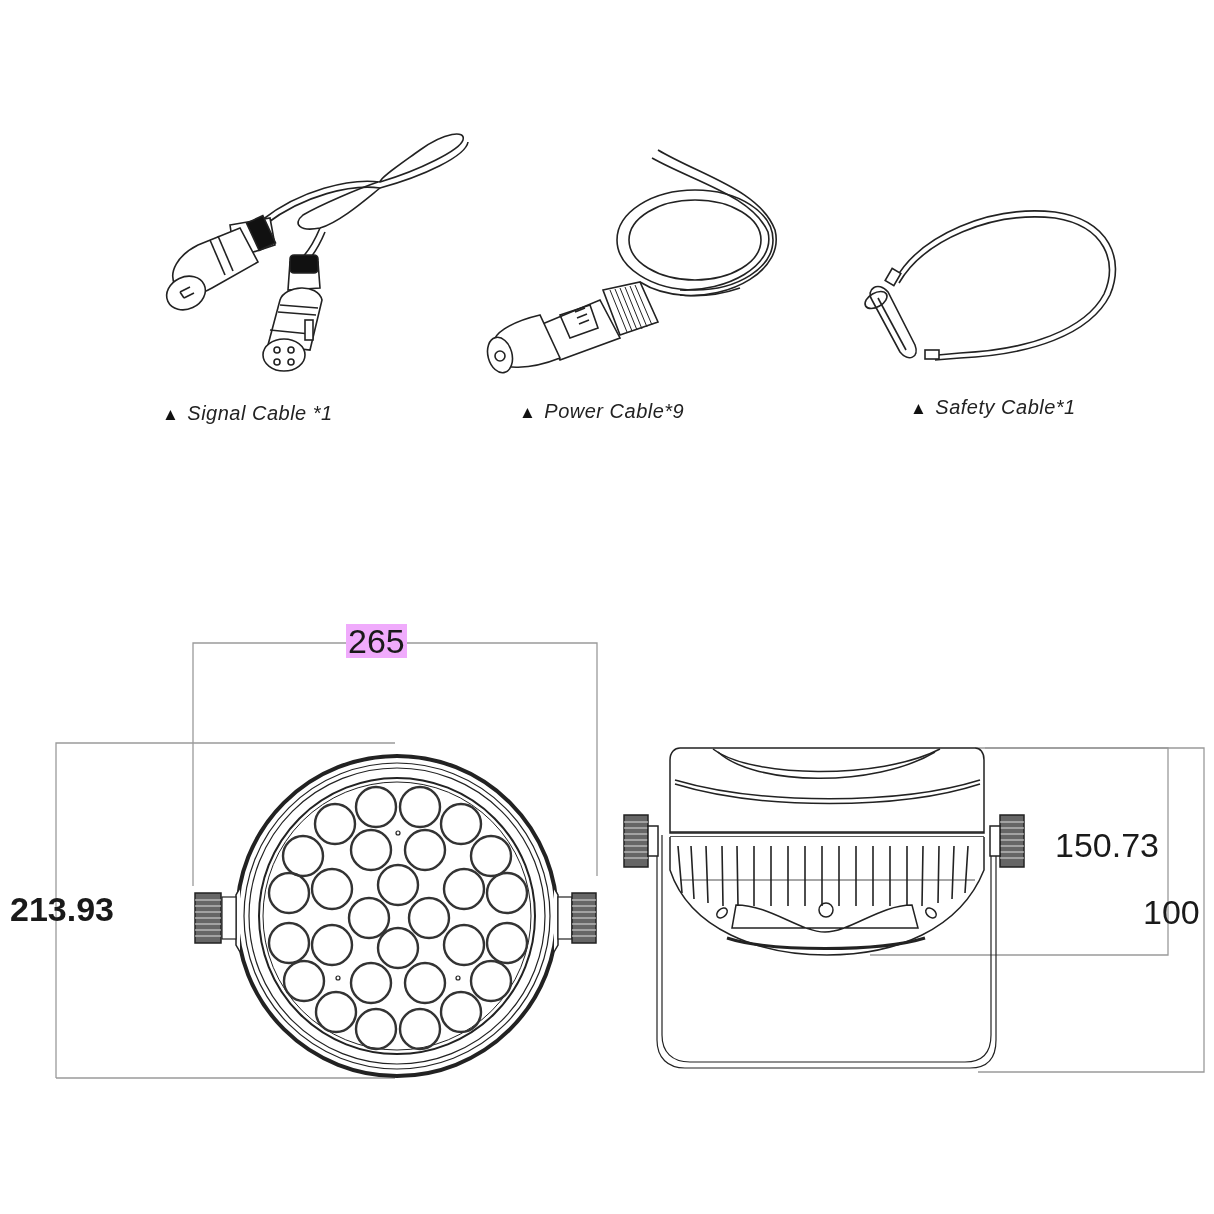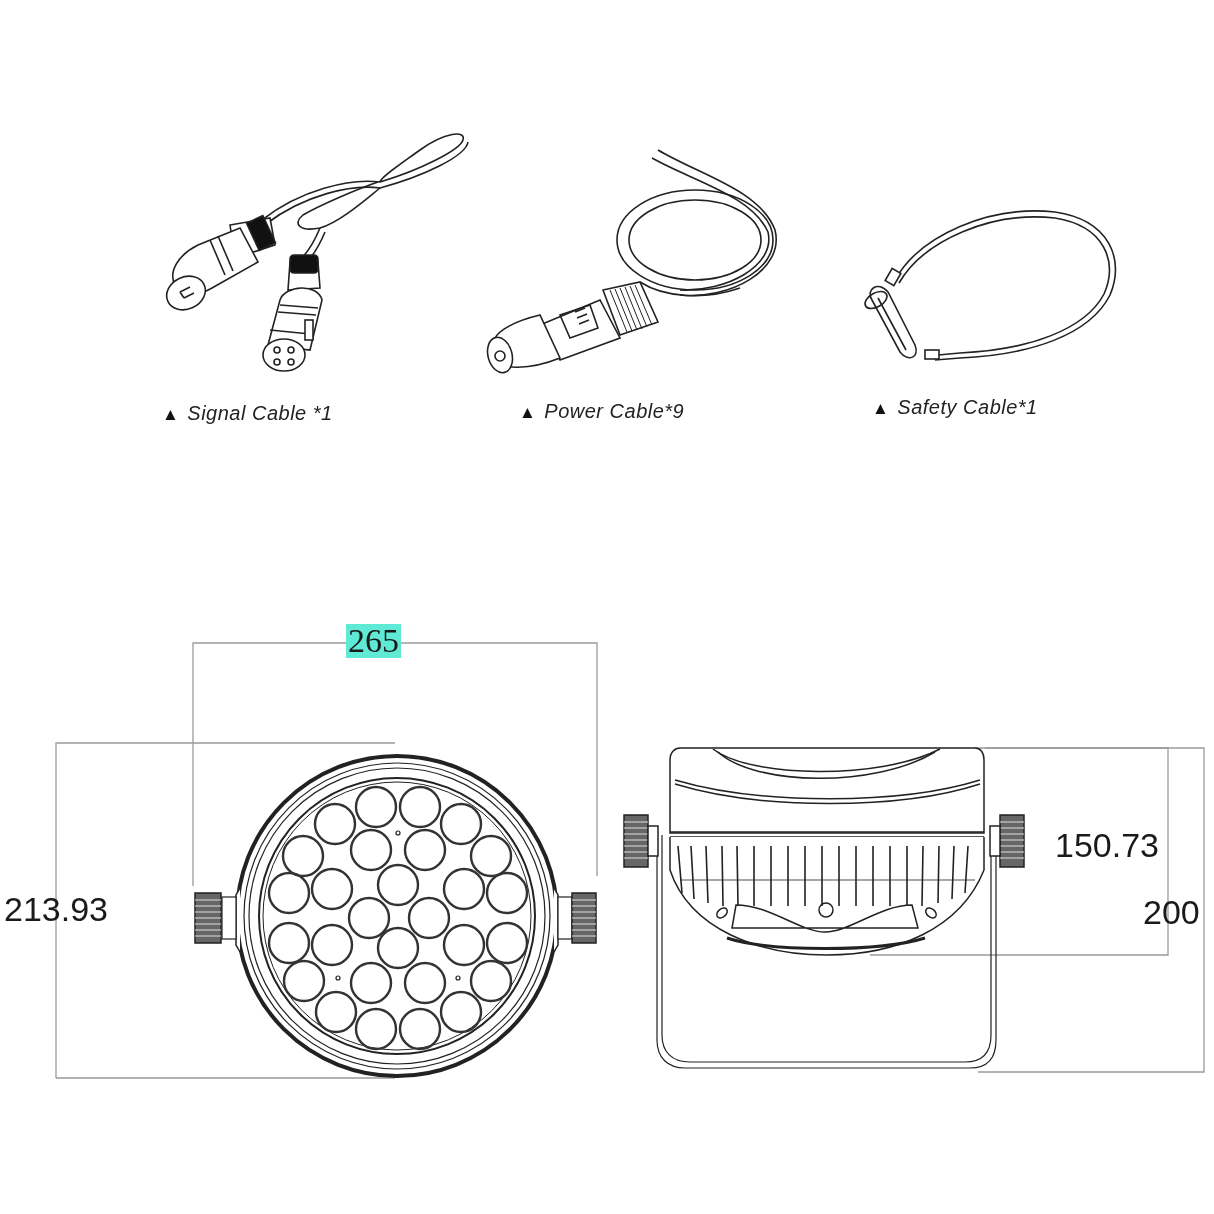--- a/index.html
+++ b/index.html
@@ -187,21 +187,21 @@
       </g>
     </g>
   </svg>
 
   <div class="caption" style="left:162px; top:402px;">
     <span class="tri">▲</span><span>Signal Cable *1</span>
   </div>
   <div class="caption" style="left:519px; top:400px;">
     <span class="tri">▲</span><span>Power Cable*9</span>
   </div>
-  <div class="caption" style="left:872px; top:396px;">
+  <div class="caption" style="left:910px; top:396px;">
     <span class="tri">▲</span><span>Safety Cable*1</span>
   </div>
 
-  <div class="dim" style="left:346px; top:624px; background:#5eead4; padding:0 2px;font-family:Liberation Serif, serif;">265</div>
-  <div class="dim" style="left:4px; top:892px;">213.93</div>
+  <div class="dim" style="left:346px; top:624px; background:#f0abfc; padding:0 2px;">265</div>
+  <div class="dim" style="left:10px; top:892px;font-weight:bold;">213.93</div>
   <div class="dim" style="left:1055px; top:828px;">150.73</div>
-  <div class="dim" style="left:1143px; top:895px;">200</div>
+  <div class="dim" style="left:1143px; top:895px;">100</div>
 </div>
 
 </body></html>

